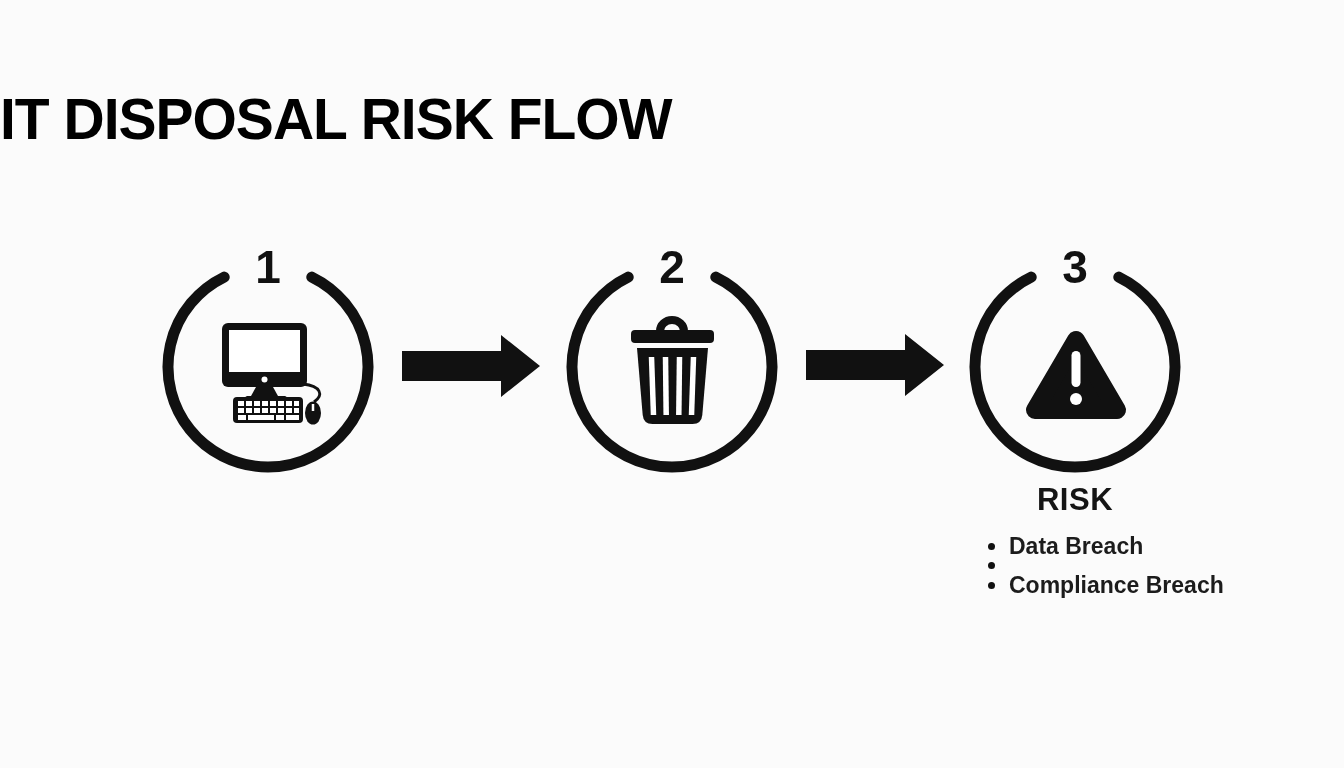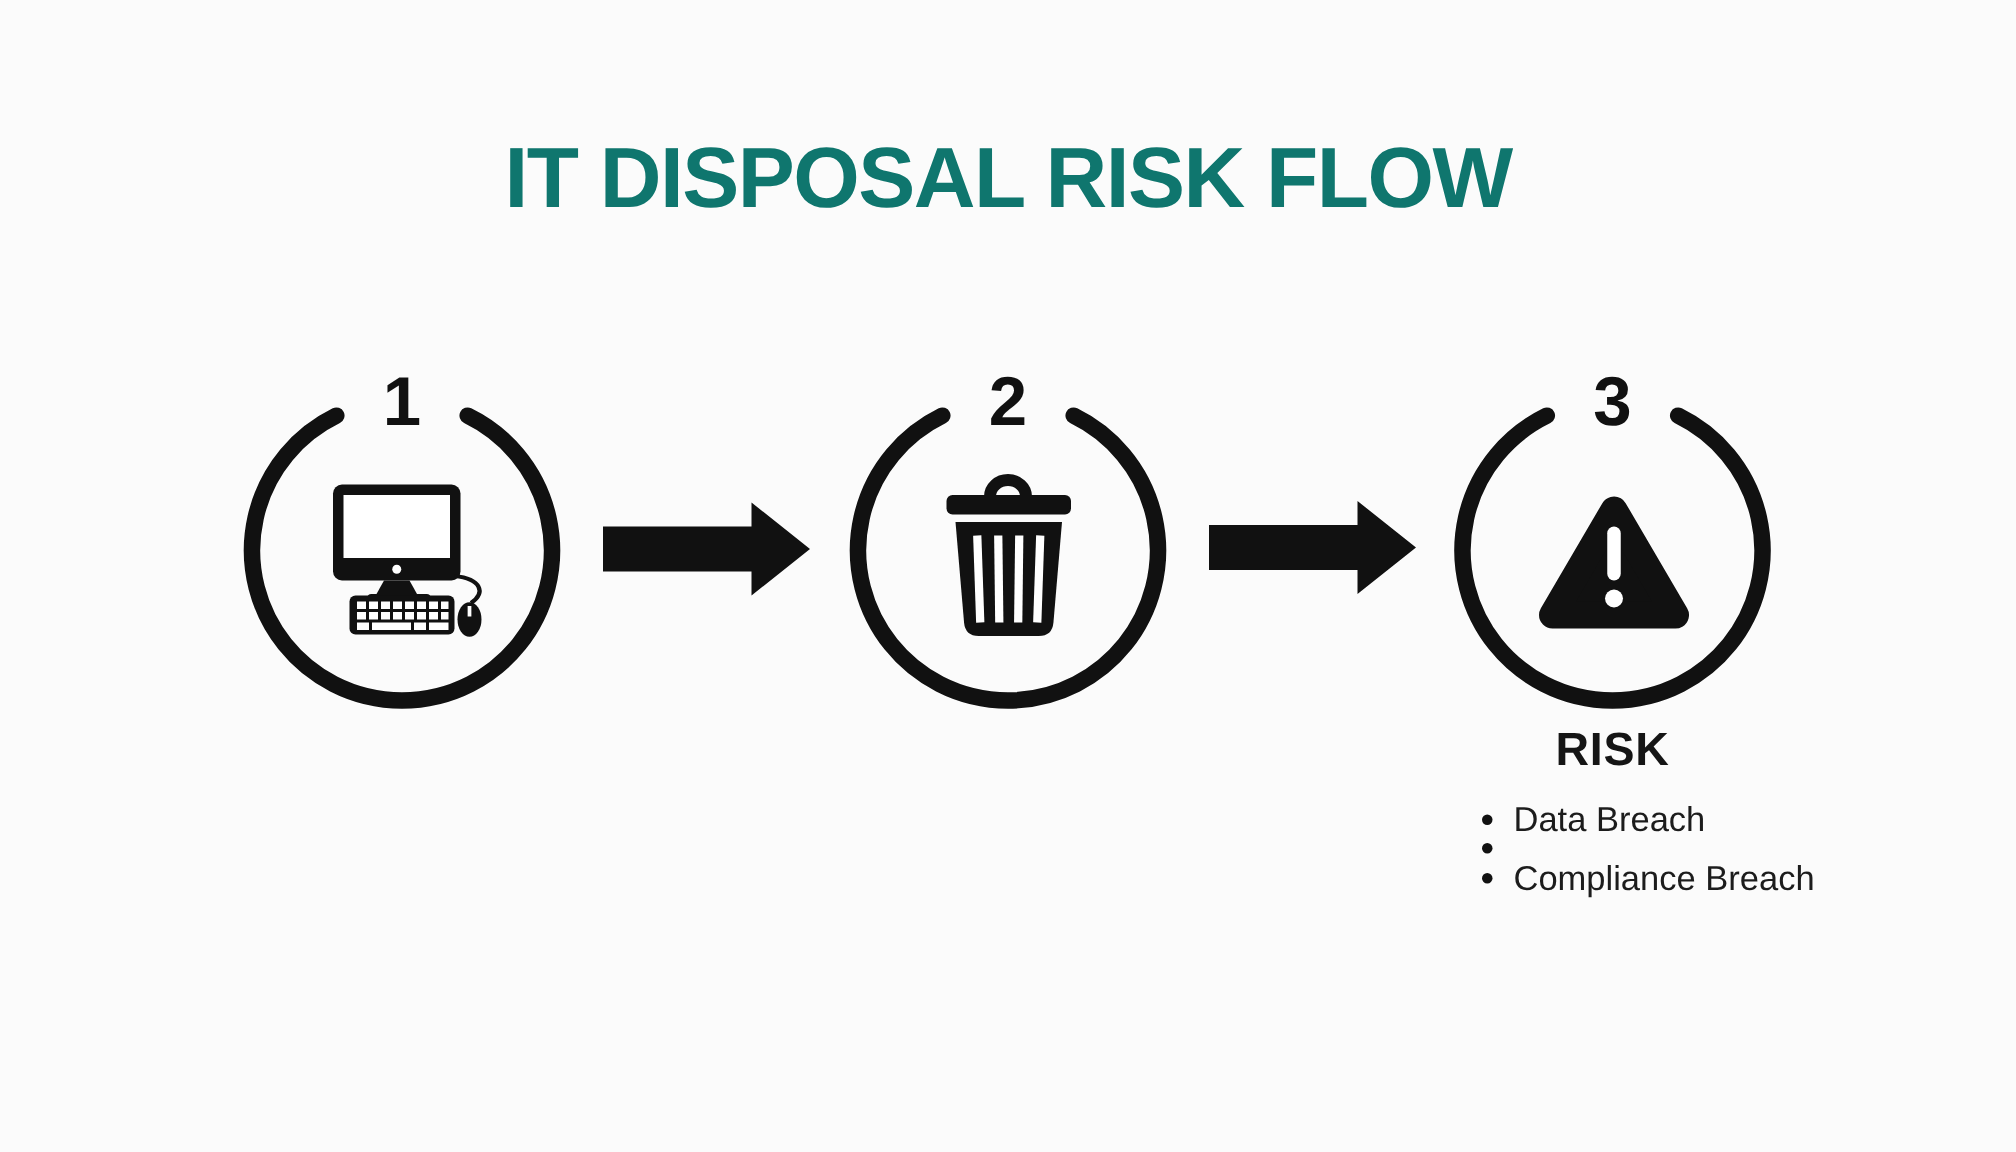--- a/index.html
+++ b/index.html
@@ -14,25 +14,24 @@
     width: 1344px;
     height: 768px;
     background: #fbfbfb;
     color: #111;
   }
   .title {
     position: absolute;
     top: 86px;
     left: 0;
     width: 1344px;
-    text-align: center;
     font-size: 57px;
     font-weight: 800;
     letter-spacing: -1px;
-    color: #0f766e;
+    color: #000000;
     white-space: nowrap;
   }
   .step {
     position: absolute;
     top: 239px;
     width: 230px;
   }
   .step svg.badge { display: block; width: 230px; height: 236px; }
   .step-label {
     display: block;
@@ -45,20 +44,21 @@
     letter-spacing: 0.5px;
     color: #151515;
     white-space: nowrap;
   }
   .step-risk .step-label { margin-top: 6px; }
   .risk-list {
     list-style: none;
     margin-top: 11px;
     margin-left: 28px;
     width: 300px;
+    font-weight: bold;
   }
   .risk-list li {
     display: flex;
     align-items: center;
     gap: 14px;
     font-size: 23px;
     line-height: 32px;
     color: #1c1c1c;
     white-space: nowrap;
   }

